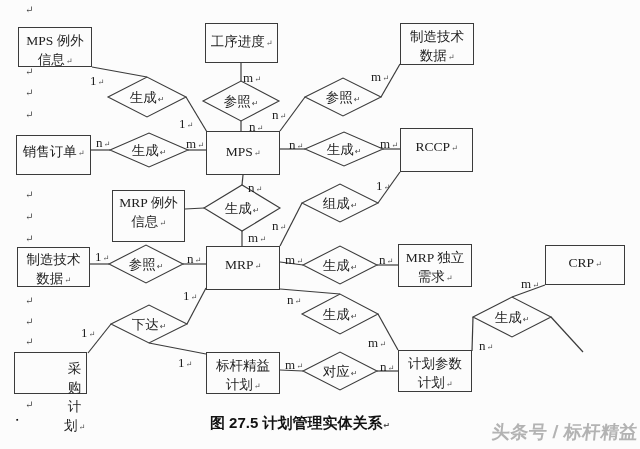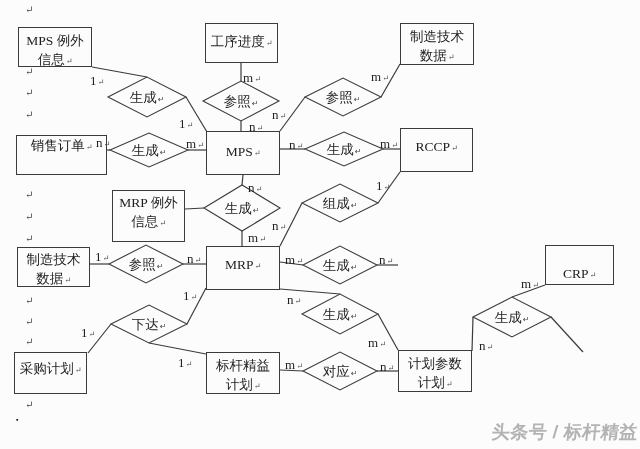--- a/index.html
+++ b/index.html
@@ -72,30 +72,32 @@
       <polygon points="303,371 340,352 377,371 340,390"></polygon>
       <polygon points="473,317 512,297 551,317 512,337"></polygon>
     </g>
   </svg>
 
   <div class="ent" style="left:18px;top:27px;width:74px;height:40px;padding-top:3px;"><span class="lbl">MPS 例外
 信息</span><span class="eol">↵</span></div>
   <div class="ent" style="left:205px;top:23px;width:73px;height:40px;padding-top:8px;"><span class="lbl">工序进度</span><span class="eol">↵</span></div>
   <div class="ent" style="left:400px;top:23px;width:74px;height:42px;padding-top:3px;"><span class="lbl">制造技术
 数据</span><span class="eol">↵</span></div>
-  <div class="ent" style="left:16px;top:135px;width:91px;height:40px;"><span class="lbl">销售订单</span><span class="eol">↵</span></div>
+  <div class="ent" style="left:16px;top:135px;width:75px;height:40px;padding-top:6px;"><span class="lbl">销售订单</span><span class="eol">↵</span></div>
   <div class="ent" style="left:400px;top:128px;width:73px;height:44px;padding-top:8px;"><span class="lbl">RCCP</span><span class="eol">↵</span></div>
   <div class="ent" style="left:206px;top:131px;width:74px;height:44px;padding-top:10px;"><span class="lbl">MPS</span><span class="eol">↵</span></div>
   <div class="ent" style="left:112px;top:190px;width:73px;height:52px;padding-top:2px;"><span class="lbl">MRP 例外
 信息</span><span class="eol">↵</span></div>
   <div class="ent" style="left:17px;top:247px;width:73px;height:40px;padding-top:2px;"><span class="lbl">制造技术
 数据</span><span class="eol">↵</span></div>
   <div class="ent" style="left:206px;top:246px;width:74px;height:44px;padding-top:8px;"><span class="lbl">MRP</span><span class="eol">↵</span></div>
-  <div class="ent" style="left:545px;top:245px;width:69px;height:40px;padding-top:18px;"><span class="lbl">CRP</span><span class="eol">↵</span></div>
-  <div class="ent" style="left:14px;top:352px;width:73px;height:42px;padding-top:6px;"><span class="lbl">采购计划</span><span class="eol">↵</span></div>
+  <div class="ent" style="left:398px;top:244px;width:74px;height:43px;padding-top:3px;"><span class="lbl">MRP 独立
+需求</span><span class="eol">↵</span></div>
+  <div class="ent" style="left:545px;top:245px;width:80px;height:40px;padding-top:7px;"><span class="lbl">CRP</span><span class="eol">↵</span></div>
+  <div class="ent" style="left:14px;top:352px;width:73px;height:42px;padding-top:6px;padding-left:48px;"><span class="lbl">采购计划</span><span class="eol">↵</span></div>
   <div class="ent" style="left:206px;top:352px;width:74px;height:42px;padding-top:3px;"><span class="lbl">标杆精益
 计划</span><span class="eol">↵</span></div>
   <div class="ent" style="left:398px;top:350px;width:74px;height:42px;padding-top:3px;"><span class="lbl">计划参数
 计划</span><span class="eol">↵</span></div>
 
   <div class="rel" style="left:147px;top:98px;"><span>生成</span><span class="eol">↵</span></div>
   <div class="rel" style="left:241px;top:102px;"><span>参照</span><span class="eol">↵</span></div>
   <div class="rel" style="left:343px;top:98px;"><span>参照</span><span class="eol">↵</span></div>
   <div class="rel" style="left:149px;top:151px;"><span>生成</span><span class="eol">↵</span></div>
   <div class="rel" style="left:344px;top:150px;"><span>生成</span><span class="eol">↵</span></div>
@@ -142,15 +144,16 @@
   <span class="pmark" style="left:25px;top:110px;">↵</span>
   <span class="pmark" style="left:25px;top:190px;">↵</span>
   <span class="pmark" style="left:25px;top:212px;">↵</span>
   <span class="pmark" style="left:25px;top:234px;">↵</span>
   <span class="pmark" style="left:25px;top:296px;">↵</span>
   <span class="pmark" style="left:25px;top:317px;">↵</span>
   <span class="pmark" style="left:25px;top:337px;">↵</span>
   <span class="pmark" style="left:25px;top:400px;">↵</span>
   <span class="bullet" style="left:16px;top:417px;">▪</span>
 
+  <div class="caption"><span>图 27.5 计划管理实体关系</span><span class="eol">↵</span></div>
   <div class="wm">头条号 / 标杆精益</div>
 
 </div>
 
 </body></html>

